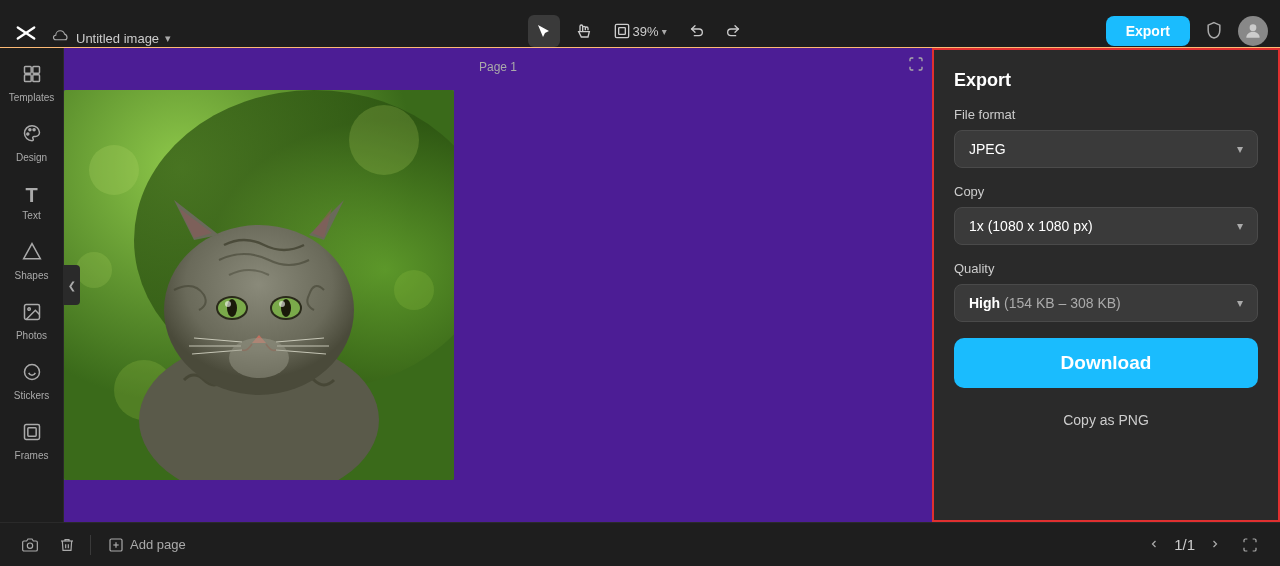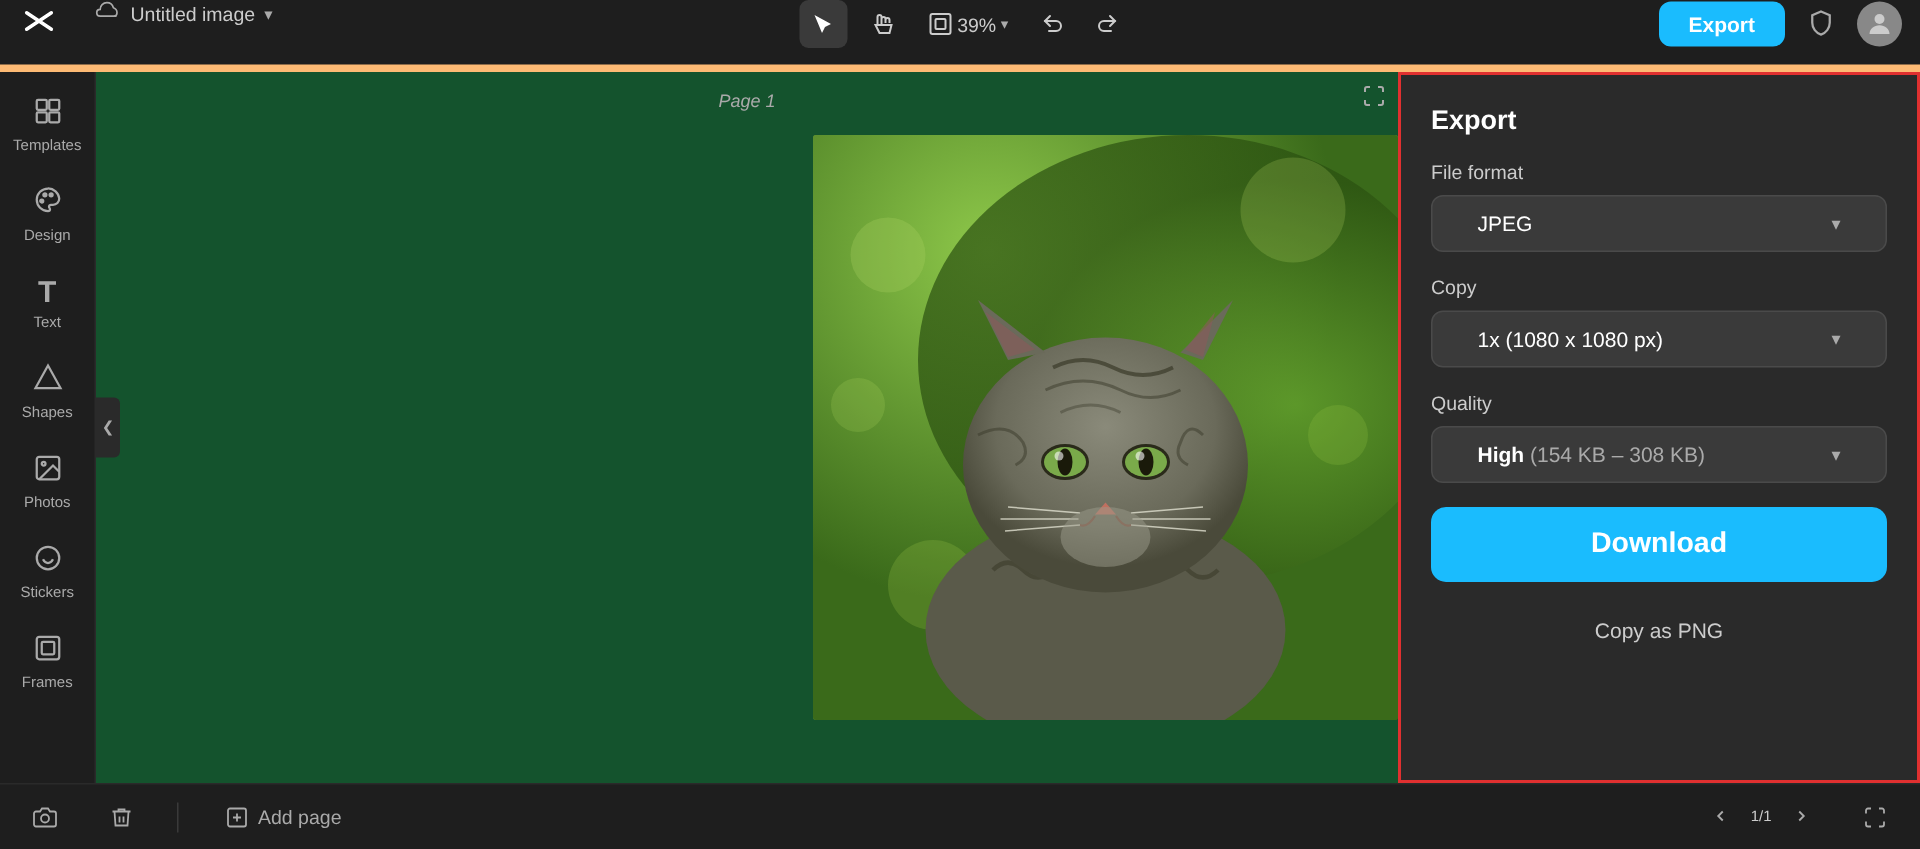--- a/index.html
+++ b/index.html
@@ -12,24 +12,24 @@
       overflow: hidden;
       display: flex;
       flex-direction: column;
     }
 
     
     .topbar {
       height: 48px;
       background: #1e1e1e;
       display: flex;
-      align-items: flex-start;
+      align-items: flex-end;
       padding: 0 12px;
-      gap: 19px;
-      border-bottom: 5px solid #fdba74;
+      gap: 8px;
+      border-bottom: 1px solid #fdba74;
       flex-shrink: 0;
     }
     .topbar-logo {
       width: 28px;
       height: 28px;
       display: flex;
       align-items: center;
       justify-content: center;
       color: #fff;
       font-size: 18px;
@@ -159,27 +159,26 @@
       justify-content: center;
       cursor: pointer;
       color: #aaa;
       font-size: 10px;
       z-index: 10;
     }
 
     
     .canvas-area {
       flex: 1;
-      background: #14532d;
-      display: flex;
-      align-items: center;
-      justify-content: flex-end;
+      background: #4c1d95;
+      display: flex;
+      align-items: center;
+      justify-content: flex-start;
       position: relative;
       overflow: hidden;
-      font-style: italic;
     }
     .page-label {
       position: absolute;
       top: 12px;
       left: 50%;
       transform: translateX(-50%);
       color: #aaa;
       font-size: 12px;
     }
     .page-expand {
@@ -222,21 +221,21 @@
       color: #ccc;
       margin-bottom: 8px;
     }
     .select-control {
       width: 100%;
       background: #3a3a3a;
       border: 1px solid #4a4a4a;
       border-radius: 8px;
       color: #fff;
       font-size: 14px;
-      padding: 10px 30px;
+      padding: 10px 14px;
       display: flex;
       align-items: center;
       justify-content: space-between;
       cursor: pointer;
     }
     .select-chevron { color: #aaa; font-size: 12px; }
     .download-btn {
       width: 100%;
       background: #1abcfe;
       color: #fff;
@@ -260,21 +259,21 @@
     }
 
     
     .bottombar {
       height: 44px;
       background: #1e1e1e;
       border-top: 1px solid #2a2a2a;
       display: flex;
       align-items: center;
       padding: 0 16px;
-      gap: 23px;
+      gap: 9px;
       flex-shrink: 0;
     }
     .bottom-btn {
       width: 28px;
       height: 28px;
       display: flex;
       align-items: center;
       justify-content: center;
       color: #aaa;
       cursor: pointer;
@@ -305,21 +304,21 @@
       font-size: 13px;
     }
     .page-nav-btn {
       color: #aaa;
       cursor: pointer;
       font-size: 14px;
       padding: 2px 6px;
       border-radius: 4px;
     }
     .page-indicator {
-      font-size: 10px;
+      font-size: 15px;
       color: #ccc;
     }
     .expand-btn {
       width: 28px;
       height: 28px;
       display: flex;
       align-items: center;
       justify-content: center;
       color: #aaa;
       cursor: pointer;

